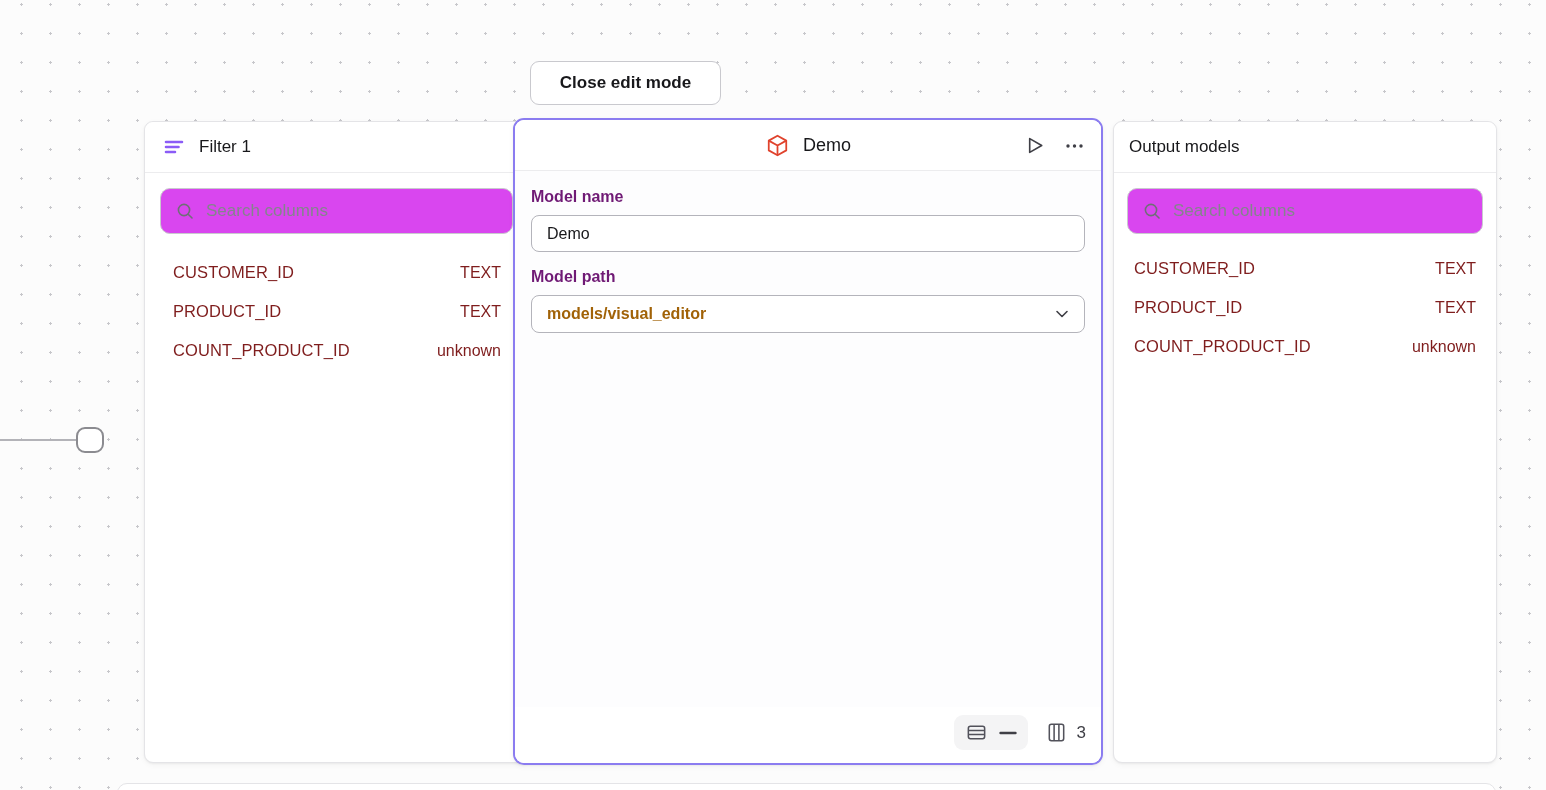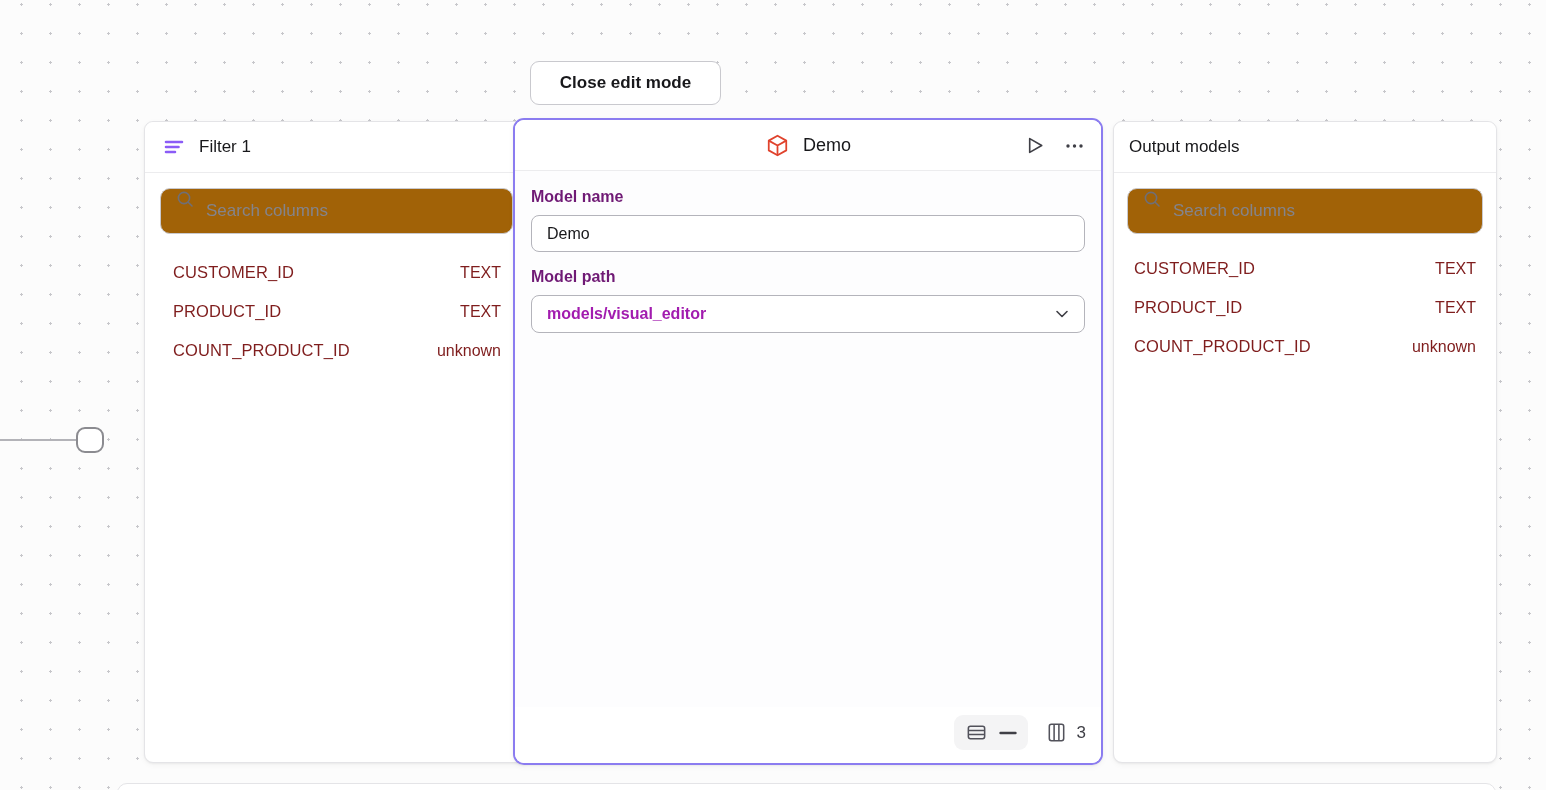--- a/index.html
+++ b/index.html
@@ -66,23 +66,23 @@
     display: flex; align-items: center; gap: 18px;
   }
   .icon-btn { display: flex; align-items: center; justify-content: center; cursor: pointer; background: none; border: none; padding: 0; }
 
   
   .search-box {
     margin: 15px;
     height: 46px; flex: 0 0 46px;
     border: 1px solid #c9c9ce;
     border-radius: 10px;
-    display: flex; gap: 11px;
+    display: flex; align-items: center; gap: 11px;
     padding: 0 14px;
-    background: #a16207;
+    background: #d946ef;
   }
   .search-box input {
     border: none; outline: none; width: 100%;
     font-size: 17px; color: #18181b; background: transparent;
     font-family: "Liberation Sans", sans-serif;
   }
   .search-box input::placeholder { color: #84848c; }
 
   
   .col-list { display: flex; flex-direction: column; margin-top: 4px; }
@@ -106,21 +106,21 @@
     font-family: "Liberation Sans", sans-serif;
   }
   .field-gap { height: 10px; }
   .dropdown {
     width: 100%; height: 38px;
     border: 1px solid #b4b4bb; border-radius: 8px;
     padding: 0 15px;
     display: flex; align-items: center; justify-content: space-between;
     background: #fff; cursor: pointer;
   }
-  .dropdown .dd-value { font-size: 16px; font-weight: 700; color: #a21caf; }
+  .dropdown .dd-value { font-size: 16px; font-weight: 700; color: #a16207; }
 
   .model-footer {
     flex: 0 0 auto;
     display: flex; align-items: center; justify-content: flex-end;
     gap: 17px;
     padding: 8px 15px 13px;
     background: #fff;
     border-radius: 0 0 9px 9px;
   }
   .stat-pill {

